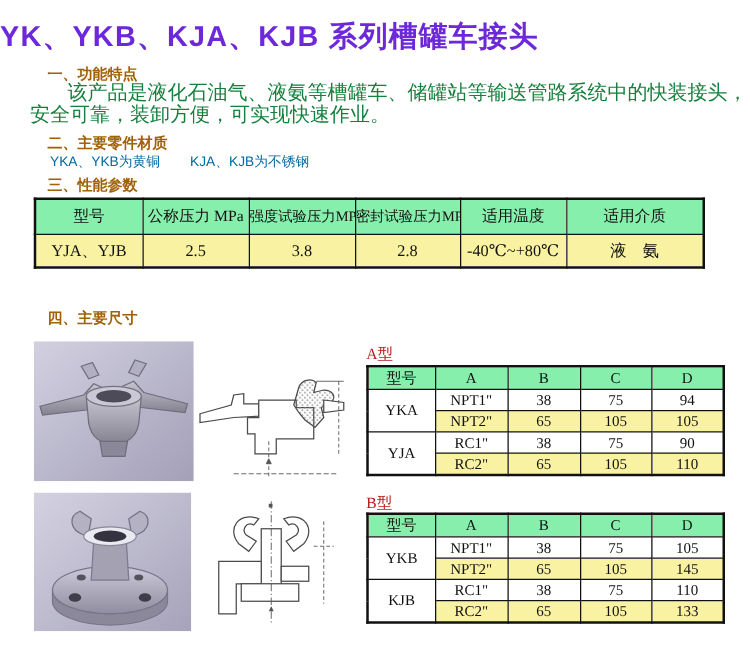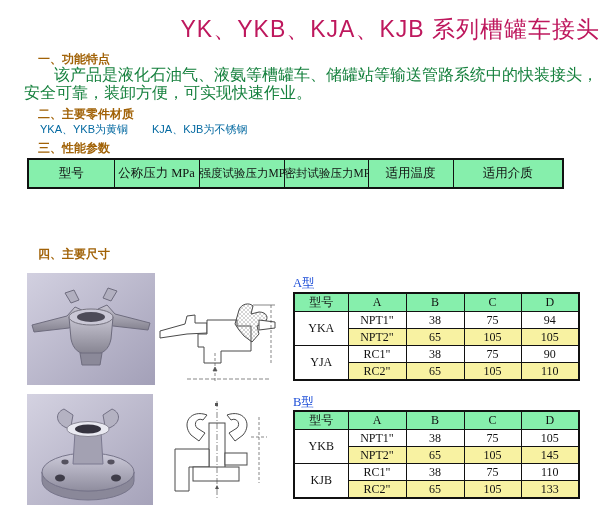--- a/index.html
+++ b/index.html
@@ -4,22 +4,22 @@
 <style>
   html,body{margin:0;padding:0}
   body{
     width:600px;height:516px;position:relative;overflow:hidden;
     background:#ffffff;color:#1a1a1a;
     font-family:"Liberation Sans","DejaVu Sans",sans-serif;
   }
   .abs{position:absolute}
 
   
-  #page-title{top:14px;left:0;width:600px;text-align:right;
-    font-size:23px;font-weight:normal;letter-spacing:1px;color:#be185d}
+  #page-title{top:14px;left:0;width:600px;text-align:left;
+    font-size:23px;font-weight:bold;letter-spacing:1px;color:#6d28d9}
   .sec-heading{color:#a16207;font-weight:bold;font-size:12px;white-space:nowrap}
   #sec1-heading{left:38px;top:51px}
   #sec2-heading{left:38px;top:106px}
   #sec3-heading{left:38px;top:140px}
   #sec4-heading{left:38px;top:246px}
   #feature-paragraph{left:24px;top:66px;width:588px;
     font-size:16px;line-height:17.5px;text-indent:30px;color:#15803d}
   #materials-line{left:40px;top:122px;font-size:11px;color:#0369a1;white-space:nowrap}
   #materials-line .gap{display:inline-block;width:24px}
 
@@ -36,21 +36,21 @@
   #perf-table tr.r1 td{height:23px}
   #perf-table tr.r2 td{height:25px}
   #perf-table .small{font-size:11.5px}
 
   .dim-table{width:285px;font-size:12px;border:2px solid #111}
   .dim-table th{height:14px;font-size:12px}
   .dim-table td{height:16px}
   #type-a-table{left:293px;top:292px}
   #type-b-table{left:293px;top:410px}
   .type-label{font-family:"Liberation Serif","DejaVu Serif",serif;
-    font-size:12.5px;color:#1d4ed8;white-space:nowrap}
+    font-size:12.5px;color:#b91c1c;white-space:nowrap}
   #type-a-label{left:293px;top:275px}
   #type-b-label{left:293px;top:394px}
 
   .cg-model{width:86px}.cg-p1{width:85px}.cg-p2{width:85px}
   .cg-p3{width:84px}.cg-t{width:85px}.cg-m{width:110px}
   .cg-dmodel{width:54px}.cg-da{width:58px}.cg-db{width:58px}
   .cg-dc{width:57px}.cg-dd{width:58px}
 
   
   #photo-a{left:27px;top:273px;width:128px;height:112px}
@@ -85,20 +85,28 @@
   </colgroup>
   <tbody>
       <tr>
     <th class="blue">型号</th>
     <th class="blue">公称压力 MPa</th>
     <th class="blue small">强度试验压力MPa</th>
     <th class="blue small">密封试验压力MPa</th>
     <th class="blue">适用温度</th>
     <th class="blue">适用介质</th>
   </tr>
+  <tr class="r2">
+    <td class="yellow">YJA、YJB</td>
+    <td class="yellow">2.5</td>
+    <td class="yellow">3.8</td>
+    <td class="yellow">2.8</td>
+    <td class="yellow">-40℃~+80℃</td>
+    <td class="yellow">液　氨</td>
+  </tr>
 </tbody>
   </table>
 
 <div class="abs sec-heading" id="sec4-heading">四、主要尺寸</div>
 
 <div class="abs" id="photo-a">
   <svg width="128" height="112" viewBox="0 0 128 112">
     <defs>
       <linearGradient id="bgA" x1="0" y1="0" x2="1" y2="1">
         <stop offset="0" stop-color="#d2d0e0"></stop>

